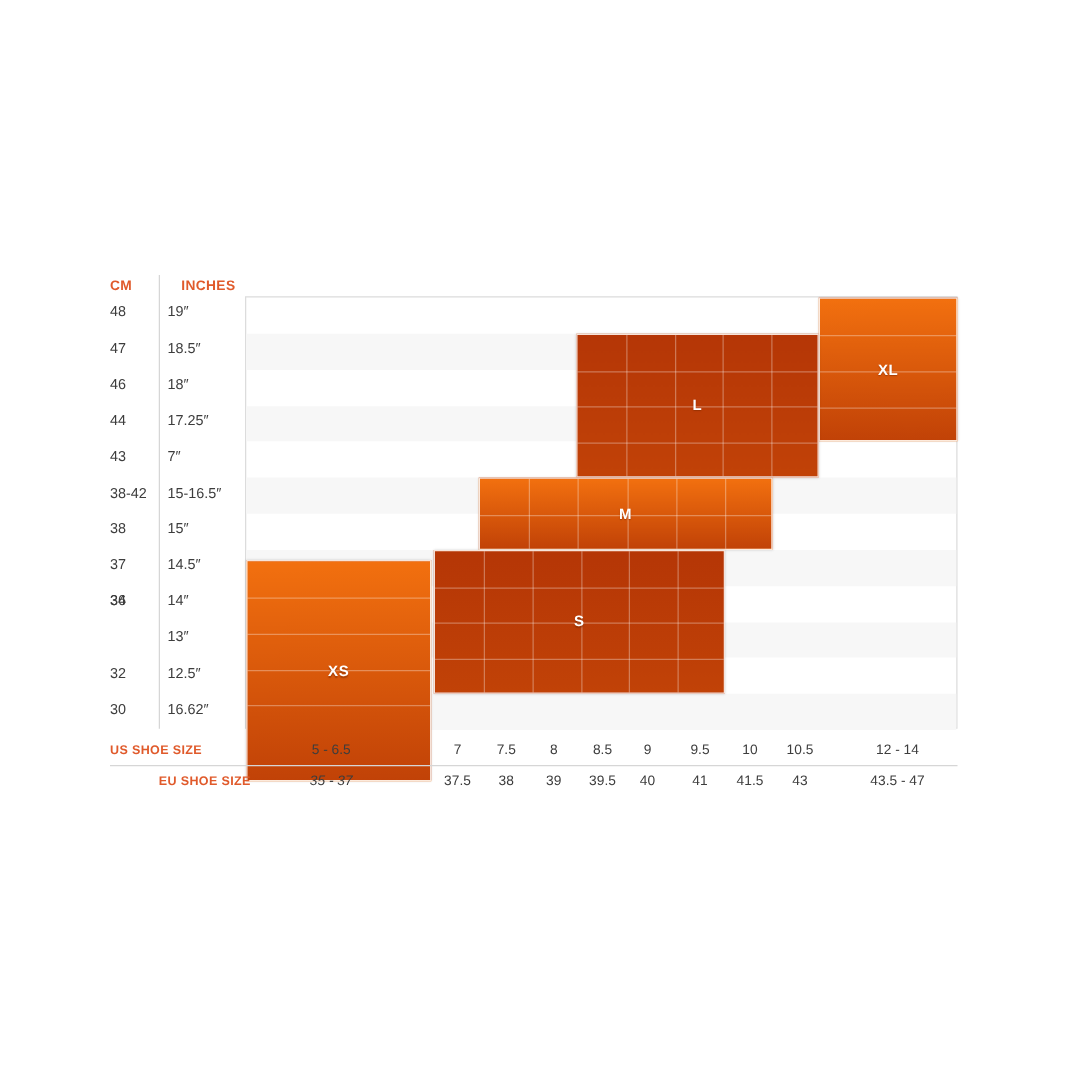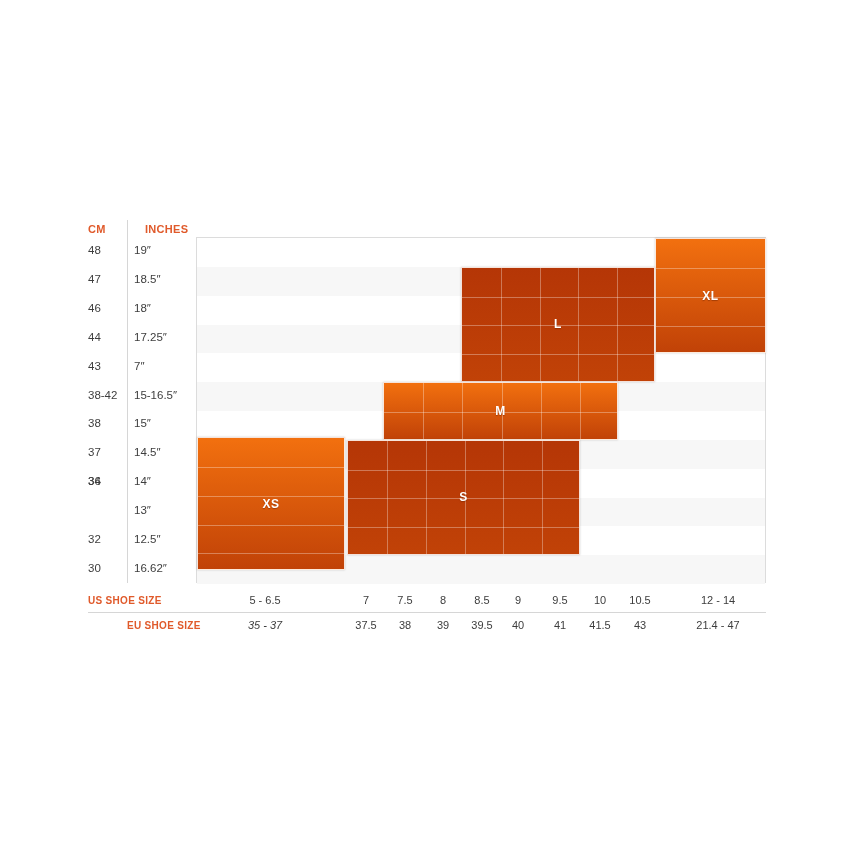--- a/index.html
+++ b/index.html
@@ -213,21 +213,21 @@
           <div class="blk-grid">
             <div class="gl-h" style="top: 28.8333px;"></div>
             <div class="gl-v" style="left: 39.1667px;"></div>
             <div class="gl-v" style="left: 78.3333px;"></div>
             <div class="gl-v" style="left: 117.5px;"></div>
             <div class="gl-v" style="left: 156.667px;"></div>
             <div class="gl-v" style="left: 195.833px;"></div>
           </div>
           <div class="blk-label">M</div>
         </div>
-        <div class="size-block" style="left: 0px; top: 199px; width: 148px; height: 133px; background: linear-gradient(rgb(242, 112, 15) 0%, rgb(193, 66, 7) 100%);">
+        <div class="size-block" style="left: 0px; top: 210px; width: 148px; height: 177px; background: linear-gradient(rgb(242, 112, 15) 0%, rgb(193, 66, 7) 100%);">
           <div class="blk-grid">
             <div class="gl-h" style="top: 28.8333px;"></div>
             <div class="gl-h" style="top: 57.6667px;"></div>
             <div class="gl-h" style="top: 86.5px;"></div>
             <div class="gl-h" style="top: 115.333px;"></div>
           </div>
           <div class="blk-label">XS</div>
         </div>
         <div class="size-block" style="left: 150px; top: 201.833px; width: 233px; height: 115.333px; background: linear-gradient(rgb(181, 54, 6) 0%, rgb(193, 66, 7) 100%);">
           <div class="blk-grid">
@@ -262,16 +262,16 @@
       <div class="axis-tick us" style="left: 718px;">12 - 14</div>
       <div class="axis-tick eu" style="left: 265px; font-style: italic;">35 - 37</div>
       <div class="axis-tick eu" style="left: 366px;">37.5</div>
       <div class="axis-tick eu" style="left: 405px;">38</div>
       <div class="axis-tick eu" style="left: 443px;">39</div>
       <div class="axis-tick eu" style="left: 482px;">39.5</div>
       <div class="axis-tick eu" style="left: 518px;">40</div>
       <div class="axis-tick eu" style="left: 560px;">41</div>
       <div class="axis-tick eu" style="left: 600px;">41.5</div>
       <div class="axis-tick eu" style="left: 640px;">43</div>
-      <div class="axis-tick eu" style="left: 718px;">21.4 - 47</div>
+      <div class="axis-tick eu" style="left: 718px;">43.5 - 47</div>
     </div>
 
 </div>
 
 </body></html>

